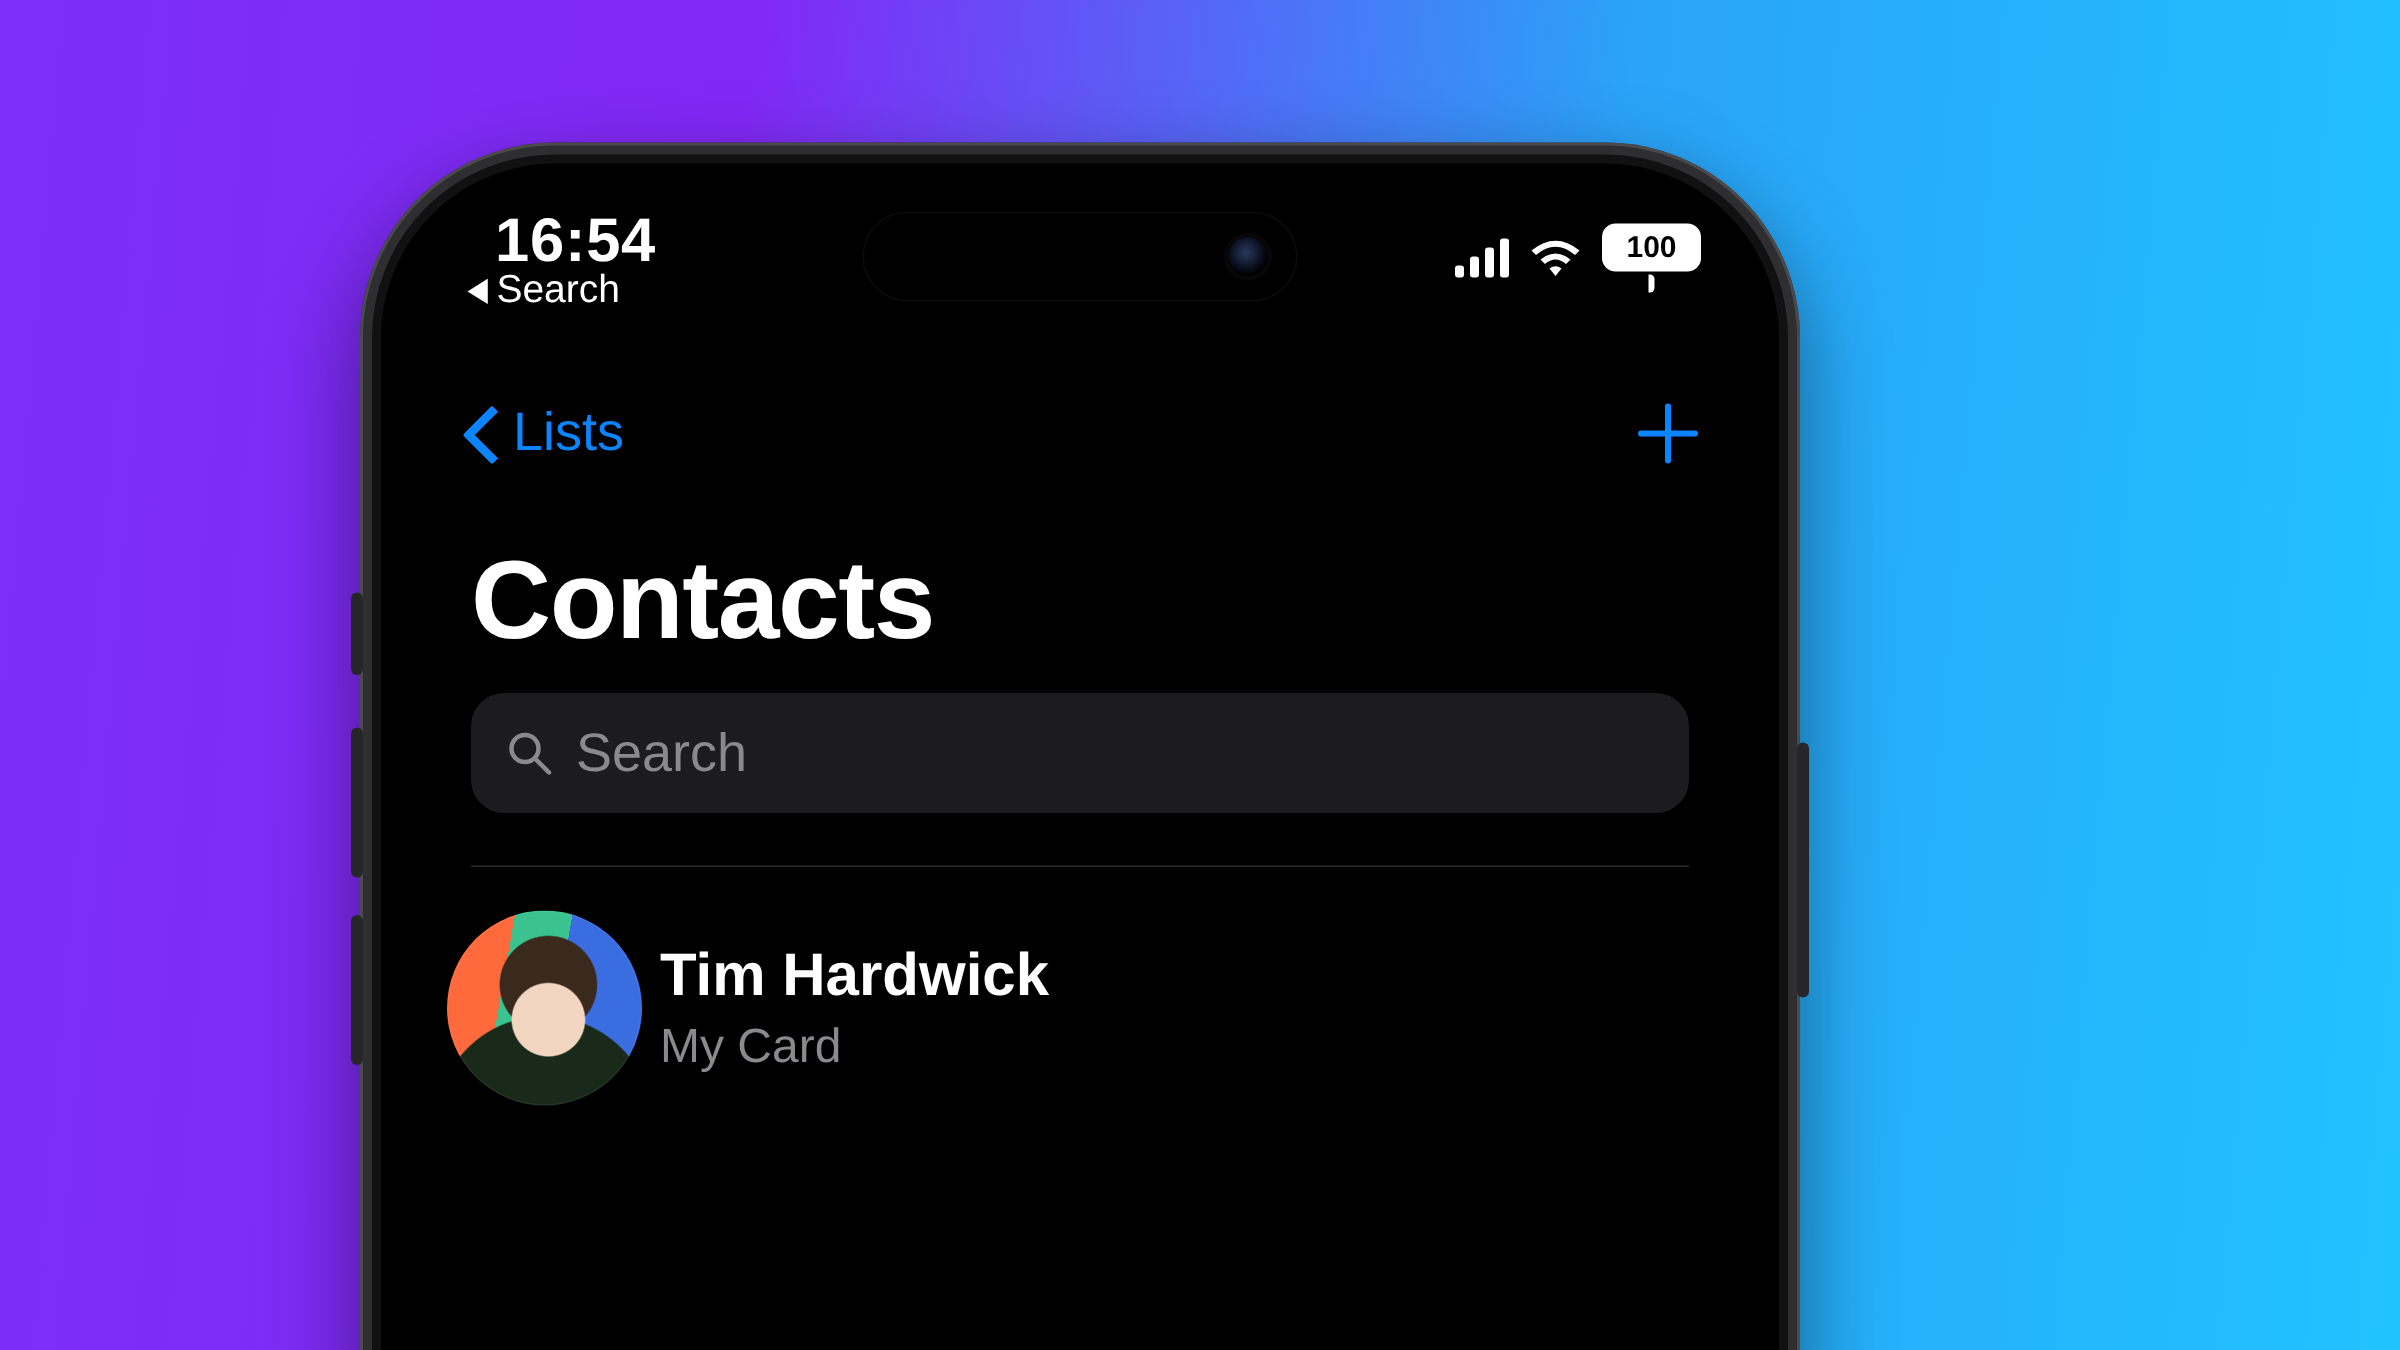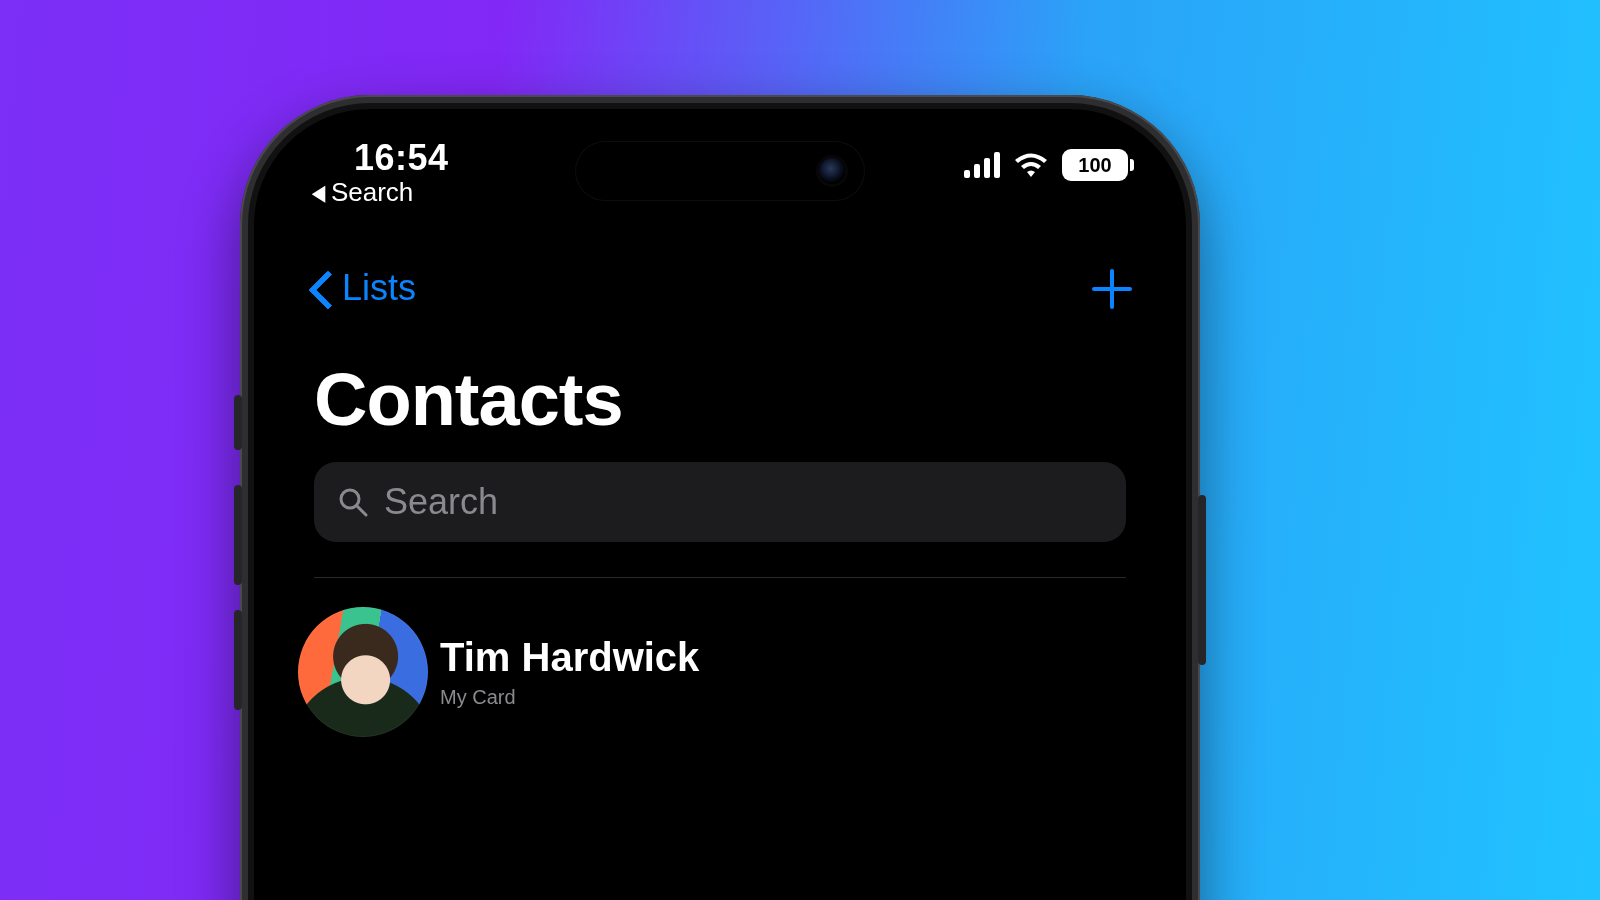--- a/index.html
+++ b/index.html
@@ -65,21 +65,21 @@
   
   .status {
     position: absolute;
     top: 0; left: 0; right: 0;
     height: 120px;
     color: #fff;
   }
   .time {
     position: absolute;
     left: 68px; top: 20px;
-    font-size: 36px; font-weight: 600; letter-spacing: 0.5px; margin-left: 24px;
+    font-size: 41px; font-weight: 600; letter-spacing: 0.5px;
   }
   .breadcrumb {
     position: absolute;
     left: 48px; top: 60px;
     font-size: 26px; font-weight: 400; color: #fff;
     display: flex; align-items: center; gap: 4px;
   }
   .bc-arrow { font-size: 22px; transform: scaleX(0.8); }
 
   .indicators {
@@ -90,21 +90,21 @@
   
   .cell { display: flex; align-items: flex-end; gap: 4px; height: 26px; }
   .cell span { width: 6px; background: #fff; border-radius: 2px; }
   .cell span:nth-child(1){height:8px;} .cell span:nth-child(2){height:14px;}
   .cell span:nth-child(3){height:20px;} .cell span:nth-child(4){height:26px;}
   
   .wifi { width: 34px; height: 26px; position: relative; }
   .wifi svg { width: 34px; height: 26px; }
   
   .battery {
-    display: flex; align-items: center; gap: 2px;
+    display: flex; align-items: center; gap: 2px; flex-direction: column;
   }
   .battery .body {
     width: 66px; height: 32px; border-radius: 9px; background: #fff;
     display: flex; align-items: center; justify-content: center;
     color: #000; font-weight: 700; font-size: 20px;
   }
   .battery .tip { width: 4px; height: 12px; background: #fff; border-radius: 0 3px 3px 0; }
 
   
   .nav {
@@ -173,21 +173,21 @@
   .avatar {
     width: 130px; height: 130px; border-radius: 50%;
     background:
       radial-gradient(circle at 52% 56%, #f2d6c2 0 24px, transparent 25px 100%),
       radial-gradient(circle at 52% 38%, #3a2a1e 0 32px, transparent 33px 100%),
       radial-gradient(circle at 50% 110%, #1a2a1a 0 72px, transparent 73px 100%),
       linear-gradient(100deg, #ff6a3d 0 30%, #3ac28f 30% 55%, #3a6de0 55% 100%);
     box-shadow: inset 0 0 0 1px rgba(255,255,255,0.05);
   }
   .mycard-text .name { color: #fff; font-size: 40px; font-weight: 700; }
-  .mycard-text .sub  { color: #8a8a8e; font-size: 20px; margin-top: 6px; }
+  .mycard-text .sub  { color: #8a8a8e; font-size: 32px; margin-top: 6px; }
 </style>
 </head>
 <body>
 
 <div class="phone-shell">
   <div class="side-btn sb-left0"></div>
   <div class="side-btn sb-left1"></div>
   <div class="side-btn sb-left2"></div>
   <div class="side-btn sb-right"></div>
 

